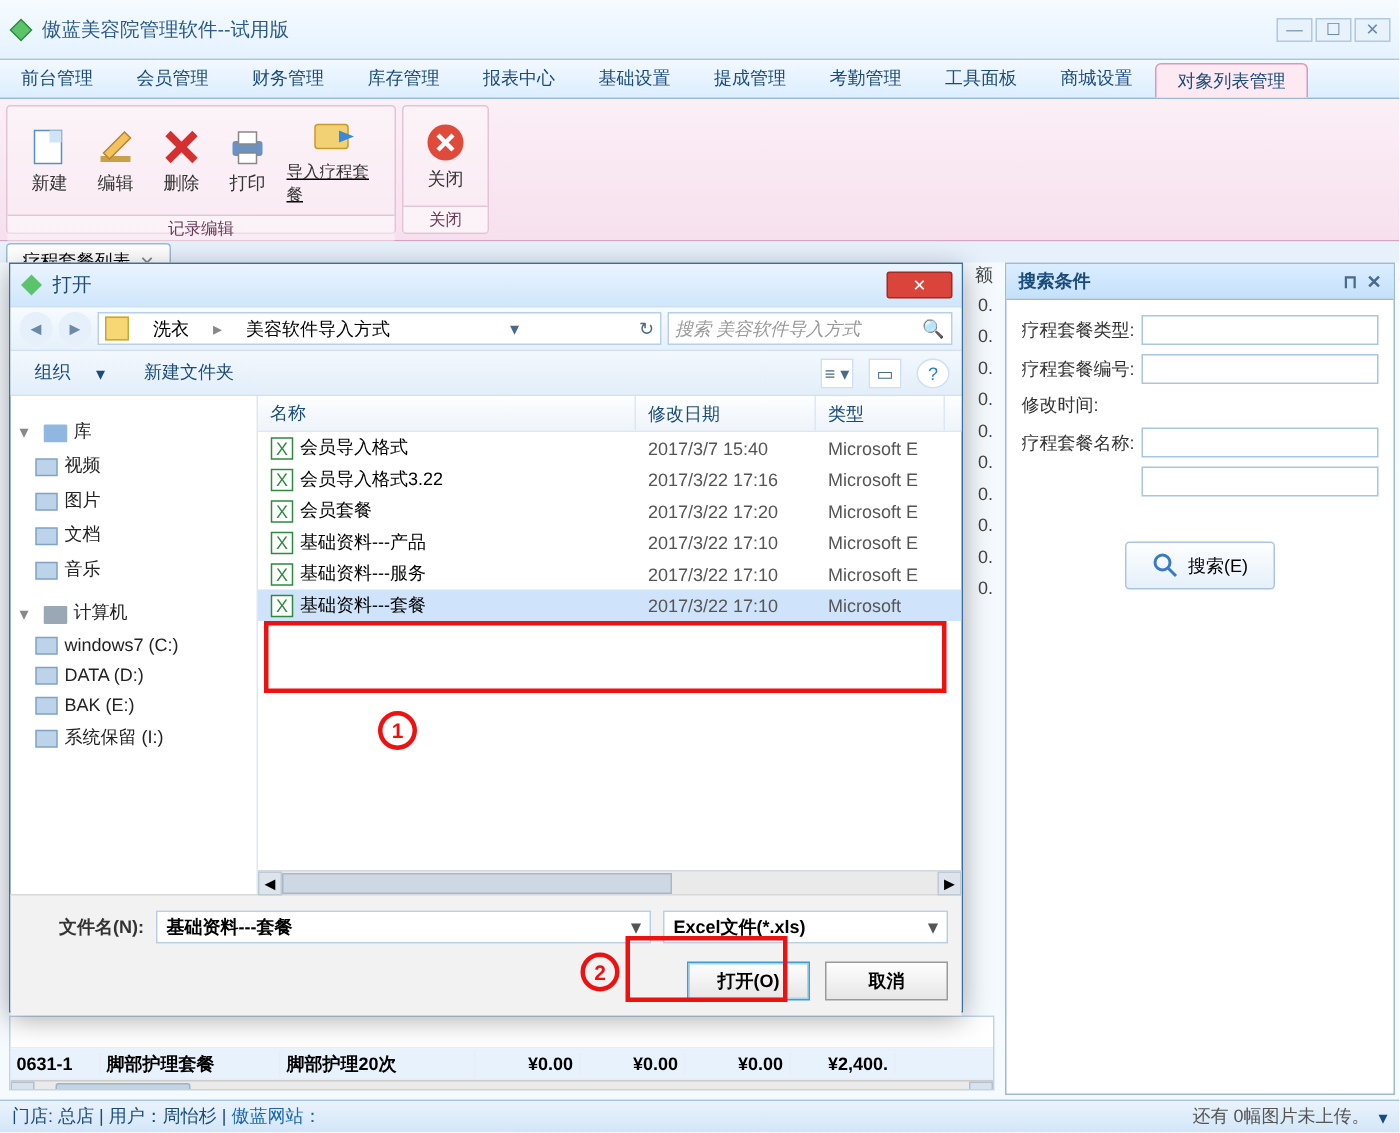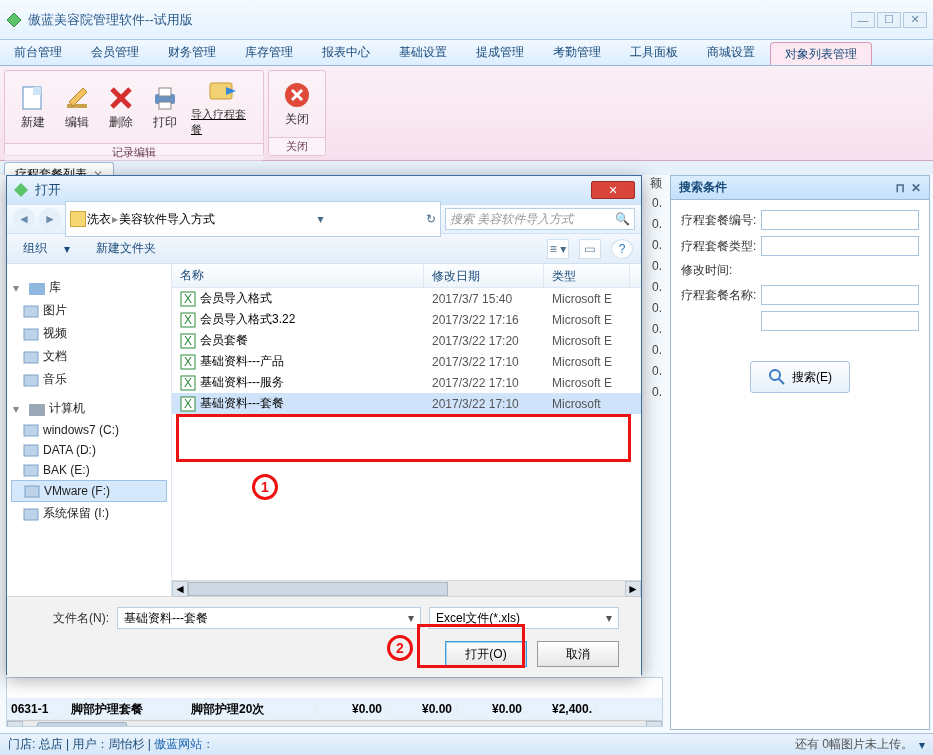--- a/index.html
+++ b/index.html
@@ -59,21 +59,21 @@
 .right-cut{position:absolute; left:640px; top:0; width:22px; bottom:56px; overflow:hidden; color:#444;}
 
 
 .file-dialog { position:absolute; left:6px; top:0; width:636px; height:500px; background:#fff; border:1px solid #3b6ea0; box-shadow:0 4px 18px rgba(0,0,0,.35);}
 .fd-title{ height:28px; background:linear-gradient(#eaf4ff,#cfe6fb); display:flex; align-items:center; padding:0 6px; color:#1a4b7a;}
 .fd-title .fdt-icon{width:16px;height:16px;margin-right:6px;}
 .fd-title .fdt-text{flex:1;font-size:13px;}
 .fd-title .fdt-close{width:44px;height:18px;background:#d9453a;border:1px solid #a02b22;color:#fff;display:flex;align-items:center;justify-content:center;border-radius:2px;font-size:11px;}
 .fd-nav{ height:30px; background:linear-gradient(#f6fbff,#e6f1fb); display:flex; align-items:center; padding:0 6px; gap:4px; border-top:1px solid #cfe0f0; border-bottom:1px solid #cfe0f0;}
 .nav-arrow{ width:22px;height:22px; border-radius:50%; background:#e6f0fa; display:flex;align-items:center;justify-content:center;color:#6b8aa8;}
-.crumb{ flex:1; height:36px; border:1px solid #b8cfe5; background:#fff; display:flex; align-items:center; padding:0 4px; gap:1px;}
+.crumb{ flex:1; height:22px; border:1px solid #b8cfe5; background:#fff; display:flex; align-items:center; padding:0 4px; gap:16px;}
 .crumb .folder-ico{width:16px;height:16px;background:#f7d774;border:1px solid #caa63a;}
 .crumb .sep{color:#888;}
 .crumb .ref{margin-left:auto;color:#4a6a8a;}
 .searchbox{ width:190px; height:22px; border:1px solid #b8cfe5; background:#fff; display:flex; align-items:center; padding:0 4px; color:#999;}
 .searchbox .sico{margin-left:auto;color:#4a6a8a;}
 .fd-toolbar{ height:30px; background:linear-gradient(#f3f8fd,#e2eef9); display:flex; align-items:center; padding:0 8px; gap:10px; border-bottom:1px solid #cfe0f0;}
 .fd-toolbar .tbtn{padding:3px 8px;color:#1a4b7a; display:flex;align-items:center;gap:17px;}
 .fd-toolbar .spacer{flex:1;}
 .fd-toolbar .ticon{width:22px;height:20px;border:1px solid #cfe0f0;background:#fff;display:flex;align-items:center;justify-content:center;color:#4a6a8a;}
 .fd-body{ display:flex; height:332px;}
@@ -92,21 +92,21 @@
 .file-row.sel{ background:#cfe4fa;}
 .file-ico{width:16px;height:16px;margin-right:4px;display:inline-block;flex-shrink:0;}
 .red-box1{ position:absolute; left:4px; top:126px; width:455px; height:48px; border:3px solid #e11; pointer-events:none;}
 .col-name{width:252px;display:flex;align-items:center;}
 .col-date{width:120px;color:#555;}
 .col-type{width:86px;color:#555;}
 .fd-hscroll{height:16px;background:#eaeaea;position:relative;margin:0 0 0 0;border-top:1px solid #d0d8e0;}
 .fd-hscroll .thumb{position:absolute;left:16px;width:260px;height:14px;top:1px;background:#cdd8e3;border:1px solid #aab8c6;}
 .fd-hscroll .arrow{position:absolute;top:0;width:16px;height:16px;background:#dde4ec;border:1px solid #c0cad4;display:flex;align-items:center;justify-content:center;}
 .fd-hscroll .arrow.left{left:0;} .fd-hscroll .arrow.right{right:0;}
-.fd-footer{ padding:10px 22px; background:#f2f2f2; border-top:1px solid #d8d8d8;}
+.fd-footer{ padding:10px 9px; background:#f2f2f2; border-top:1px solid #d8d8d8;font-weight:bold;}
 .ff-row{ display:flex; align-items:center; gap:8px; margin-bottom:12px;}
 .ff-row label{ width:80px; text-align:right; color:#333;}
 .ff-row .ffinput{ flex:1; height:22px; border:1px solid #b8cfe5; background:#fff; padding:0 6px; display:flex; align-items:center;}
 .ff-row .ffselect{ width:190px; height:22px; border:1px solid #b8cfe5; background:#fff; padding:0 6px; display:flex; align-items:center;}
 .ff-row .dd{margin-left:auto;color:#555;}
 .ff-actions{ display:flex; justify-content:flex-end; gap:10px; align-items:center;}
 .marker{ width:26px;height:26px;border:3px solid #e11;border-radius:50%;display:flex;align-items:center;justify-content:center;color:#e11;font-weight:bold;font-size:14px;}
 .fbtn{ width:82px; height:26px; border:1px solid #9a9a9a; background:linear-gradient(#fefefe,#e6e6e6); display:flex; align-items:center; justify-content:center; cursor:pointer;}
 .fbtn.def{ border:1px solid #3d9bd8; box-shadow:0 0 0 1px #a7d5f4 inset;}
 .red-box2{ position:absolute; right:116px; bottom:6px; width:108px; height:44px; border:3px solid #e11; pointer-events:none;}
@@ -246,25 +246,25 @@
     </div>
 
   <div class="search-panel">
     <div class="panel-header">
       <span>搜索条件</span>
       <span class="pin">⊓</span>
       <span class="px">✕</span>
     </div>
     <div class="panel-body">
       <div class="search-row">
+          <label>疗程套餐类型:</label>
+          <div class="sinput"></div>
+        </div>
+      <div class="search-row">
           <label>疗程套餐编号:</label>
-          <div class="sinput"></div>
-        </div>
-      <div class="search-row">
-          <label>疗程套餐类型:</label>
           <div class="sinput"></div>
         </div>
       <div class="search-row">
           <label>修改时间:</label>
           <div style="flex:1"></div>
         </div>
       <div class="search-row">
           <label>疗程套餐名称:</label>
           <div class="sinput"></div>
         </div>
@@ -353,29 +353,29 @@
               </svg>
             </span>
             <span>库</span>
           </div>
           <div class="tree-item">
             <span class="tree-ico">
               <svg width="16" height="14">
                 <rect width="14" height="11" x="1" y="2" fill="#bcd3ea" stroke="#7fa3c7"></rect>
               </svg>
             </span>
+            <span>视频</span>
+          </div>
+          <div class="tree-item">
+            <span class="tree-ico">
+              <svg width="16" height="14">
+                <rect width="14" height="11" x="1" y="2" fill="#bcd3ea" stroke="#7fa3c7"></rect>
+              </svg>
+            </span>
             <span>图片</span>
-          </div>
-          <div class="tree-item">
-            <span class="tree-ico">
-              <svg width="16" height="14">
-                <rect width="14" height="11" x="1" y="2" fill="#bcd3ea" stroke="#7fa3c7"></rect>
-              </svg>
-            </span>
-            <span>视频</span>
           </div>
           <div class="tree-item">
             <span class="tree-ico">
               <svg width="16" height="14">
                 <rect width="14" height="11" x="1" y="2" fill="#bcd3ea" stroke="#7fa3c7"></rect>
               </svg>
             </span>
             <span>文档</span>
           </div>
           <div class="tree-item">
@@ -411,28 +411,20 @@
             </span>
             <span>DATA (D:)</span>
           </div>
           <div class="tree-item">
             <span class="tree-ico">
               <svg width="16" height="14">
                 <rect width="14" height="11" x="1" y="2" fill="#bcd3ea" stroke="#7fa3c7"></rect>
               </svg>
             </span>
             <span>BAK (E:)</span>
-          </div>
-          <div class="tree-item sel">
-            <span class="tree-ico">
-              <svg width="16" height="14">
-                <rect width="14" height="11" x="1" y="2" fill="#bcd3ea" stroke="#7fa3c7"></rect>
-              </svg>
-            </span>
-            <span>VMware (F:)</span>
           </div>
           <div class="tree-item">
             <span class="tree-ico">
               <svg width="16" height="14">
                 <rect width="14" height="11" x="1" y="2" fill="#bcd3ea" stroke="#7fa3c7"></rect>
               </svg>
             </span>
             <span>系统保留 (I:)</span>
           </div>
         </div>

